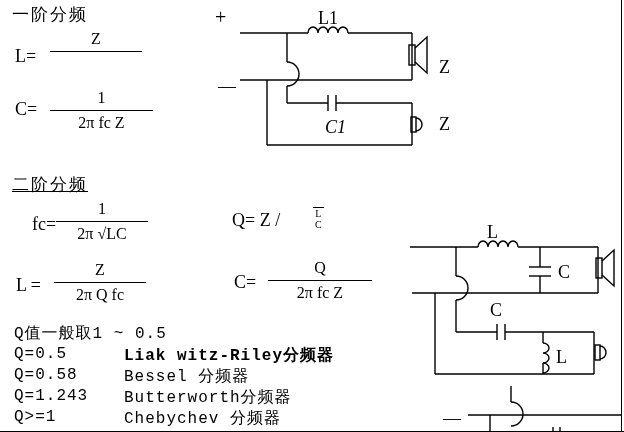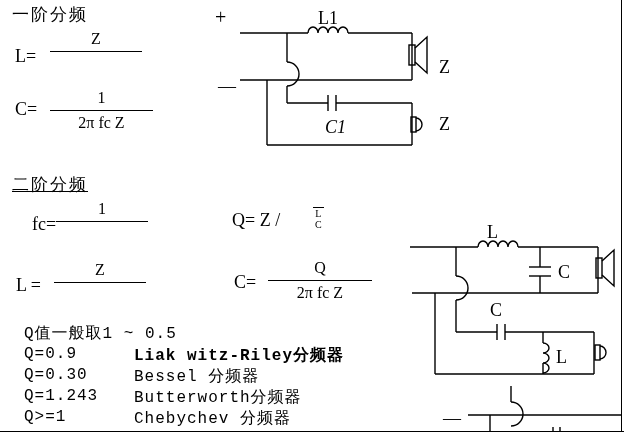--- a/index.html
+++ b/index.html
@@ -3,21 +3,21 @@
 <meta charset="utf-8">
 <style>
   html, body { margin: 0; padding: 0; background: #ffffff; }
   body { width: 624px; height: 432px; position: relative; overflow: hidden; font-family: "Liberation Serif", "DejaVu Serif", serif; color: #000; }
   .abs { position: absolute; white-space: nowrap; }
   .title { font-size: 17px; letter-spacing: 2px; font-family: "DejaVu Sans", sans-serif; font-weight: 300; }
   .lbl { font-size: 18px; }
   .frac { position: absolute; text-align: center; }
   .frac .num, .frac .den { font-size: 16px; line-height: 18px; display: block; }
   .frac .bar { display: block; height: 0; border-top: 1.3px solid #000; margin: 3px 0; }
-  .mono { font-family: "Liberation Mono", "DejaVu Sans Mono", monospace; font-size: 16px; letter-spacing: 1px; margin-left: 10px; }
+  .mono { font-family: "Liberation Mono", "DejaVu Sans Mono", monospace; font-size: 16px; letter-spacing: 1px; }
   svg { position: absolute; left: 0; top: 0; }
   .wire { stroke: #000; stroke-width: 1.4; fill: none; }
   .right-border { position:absolute; right: 2px; top: 0; width: 0; height: 432px; border-left: 1.5px solid #000; }
   .bottom-border { position:absolute; left: 0; bottom: 0; width: 624px; height: 0; border-top: 1.5px solid #000; }
 </style>
 </head>
 <body>
 
 <div class="abs title" style="left:12px;top:3px;">一阶分频</div>
 
@@ -107,51 +107,53 @@
 <div class="abs lbl" style="left:325px;top:117px;font-style:italic;">C1</div>
 <div class="abs lbl" style="left:439px;top:57px;">Z</div>
 <div class="abs lbl" style="left:439px;top:114px;">Z</div>
 
 <div class="abs title" style="left:12px;top:173px;text-decoration:underline;">二阶分频</div>
 
 <div class="abs lbl" style="left:12px;top:214px;margin-left:20px;">fc=</div>
 <div class="frac" style="left:56px;top:200px;width:92px;">
   <span class="num">1</span>
   <span class="bar"></span>
+  <span class="den">2π √LC</span>
 </div>
 
 <div class="abs lbl" style="left:232px;top:210px;font-family:Liberation Serif, serif;">Q= Z /</div>
 <div class="abs" style="left:313px;top:207px;font-size:10px;text-align:center;line-height:11px;border-top:1px solid #000;padding:0 2px;">
   <div>L</div>
   <div>C</div>
 </div>
 
 <div class="abs lbl" style="left:16px;top:275px;">L =</div>
 <div class="frac" style="left:54px;top:261px;width:92px;">
   <span class="num">Z</span>
   <span class="bar"></span>
+  <span class="den">2π Q fc</span>
 </div>
 
 <div class="abs lbl" style="left:234px;top:272px;">C=</div>
 <div class="frac" style="left:268px;top:259px;width:104px;">
   <span class="num">Q</span>
   <span class="bar"></span>
   <span class="den">2π fc Z</span>
 </div>
 
 <div class="abs lbl" style="left:487px;top:222px;">L</div>
 <div class="abs lbl" style="left:558px;top:262px;">C</div>
 <div class="abs lbl" style="left:490px;top:300px;">C</div>
 <div class="abs lbl" style="left:556px;top:347px;">L</div>
 
 <div class="abs mono" style="left:14px;top:323px;">Q值一般取1 ~ 0.5</div>
 <div>
-  <div class="abs mono" style="left:14px;top:345px;">Q=0.9</div>
+  <div class="abs mono" style="left:14px;top:345px;">Q=0.5</div>
   <div class="abs mono" style="left:124px;top:345px;font-weight:bold;">Liak witz-Riley分频器</div>
-  <div class="abs mono" style="left:14px;top:366px;">Q=0.30</div>
+  <div class="abs mono" style="left:14px;top:366px;">Q=0.58</div>
   <div class="abs mono" style="left:124px;top:366px;">Bessel 分频器</div>
   <div class="abs mono" style="left:14px;top:387px;">Q=1.243</div>
   <div class="abs mono" style="left:124px;top:387px;text-align:right;">Butterworth分频器</div>
   <div class="abs mono" style="left:14px;top:408px;">Q&gt;=1</div>
   <div class="abs mono" style="left:124px;top:408px;">Chebychev 分频器</div>
 </div>
 
 <div class="abs lbl" style="left:443px;top:408px;">—</div>
 
 <div class="right-border"></div>

